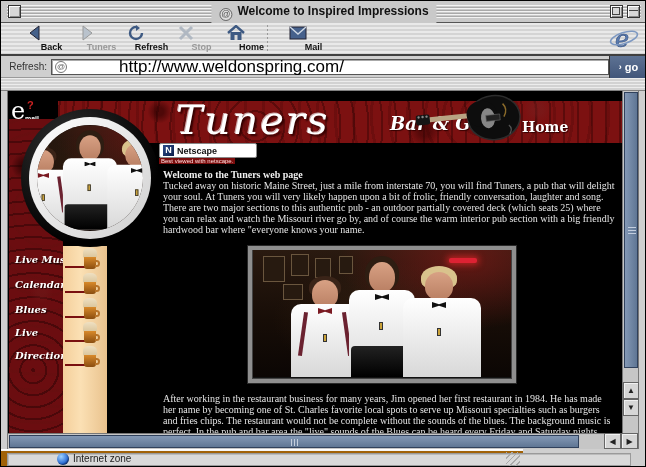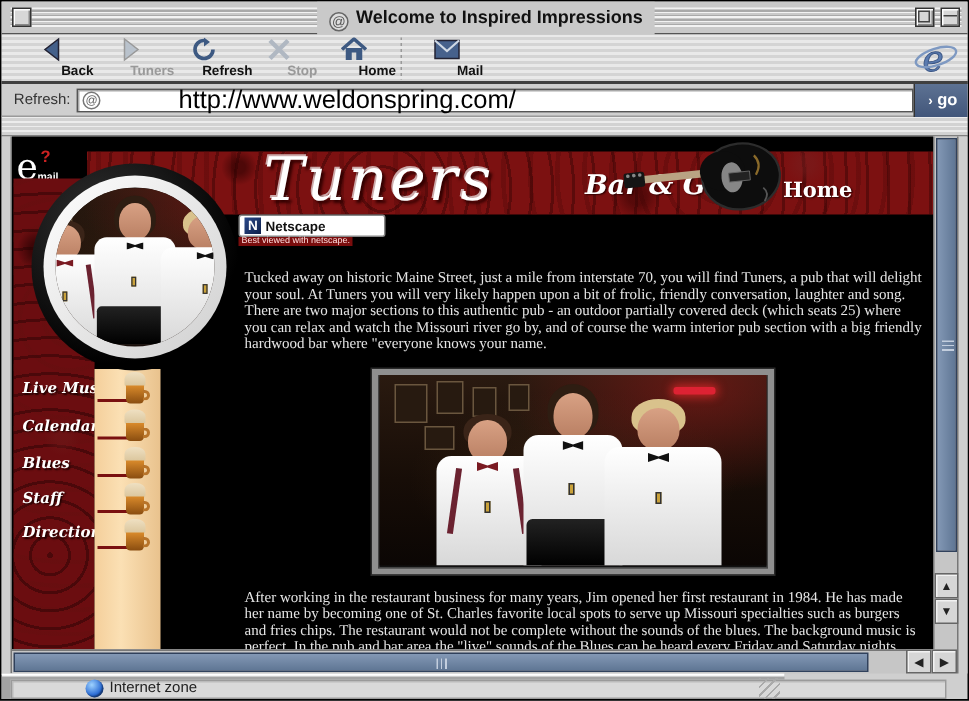--- a/index.html
+++ b/index.html
@@ -175,21 +175,21 @@
   .hscroll { position:absolute; left:7px; top:432px; width:630px; height:16px; background:#c6c6c6;
     border-top:1px solid #777; }
   .hthumb { position:absolute; left:1px; top:1px; width:570px; height:13px;
     background:linear-gradient(180deg,#8398b5,#5f7694); border:1px solid #30415c; cursor:pointer; }
   .hthumb .grip { position:absolute; left:281px; top:3px; width:8px; height:7px;
     background:repeating-linear-gradient(90deg,#c3cede 0 1px,transparent 1px 3px); }
   .h-left { left:596px; top:-1px; width:17px; height:16px; }
   .h-right { left:613px; top:-1px; width:17px; height:16px; }
 
   
-  .statusbar { position:absolute; left:0; top:448px; width:522px; height:19px; background:#a3a3a3;
+  .statusbar { position:absolute; left:0; top:448px; width:522px; height:19px; background:#a16207;
     border-top:1px solid #fff; box-shadow:inset 0 1px 0 #f5f5f5; display:flex; align-items:center; }
   .status-inset { position:absolute; left:6px; top:3px; width:624px; height:13px;
     border:1px solid #9a9a9a; box-shadow:inset 1px 1px 0 #bbb; background:#d9d9d9; }
   .globe { position:absolute; left:56px; top:3px; width:12px; height:12px; border-radius:50%;
     background:radial-gradient(circle at 35% 30%,#9fd3ff,#2a6bd4 60%,#103a8a);
     box-shadow:inset -1px -1px 1px rgba(0,0,0,.4); }
   .status-text { position:absolute; left:72px; top:3px; font-size:10px; color:#222; }
   .resize-grip { position:absolute; right:3px; top:2px; width:14px; height:14px;
     background:repeating-linear-gradient(135deg,#aaa 0 1px,transparent 1px 4px); cursor:nwse-resize; }
 </style>
@@ -300,21 +300,21 @@
   <div class="email-logo">
     <span class="email-e">e</span>
     <span class="email-q">?</span>
     <span class="email-mail">mail</span>
   </div>
 
   <div class="nav-col swirl-dark">
     <div class="nav-label" style="top:135px">Live Music</div>
     <div class="nav-label" style="top:160px">Calendar</div>
     <div class="nav-label" style="top:185px">Blues</div>
-    <div class="nav-label" style="top:208px">Staff</div>
+    <div class="nav-label" style="top:208px">Live</div>
     <div class="nav-label" style="top:231px">Directions</div>
   </div>
   <div class="cream-col">
     <div class="mug-row" style="top:2px">
       <div class="mug-line"></div>
       <div class="mug">
           <div class="mug-foam"></div>
           <div class="mug-body"></div>
           <div class="mug-handle"></div>
         </div>
@@ -376,20 +376,21 @@
           <div class="hair" style="left:168px;top:16px;width:36px;height:24px;background:#d9c28c"></div>
           <div class="head" style="left:172px;top:22px;width:28px;height:28px"></div>
           <div class="shirt" style="left:150px;top:48px;width:78px;height:79px"></div>
           <div class="bow" style="left:179px;top:52px;background:#111"></div>
           <div class="pend" style="left:184px;top:78px"></div>
         </div>
       </div>
     </div>
   </div>
 
+  <div class="content-head">Welcome to the Tuners web page</div>
   <div class="content-p1">Tucked away on historic Maine Street, just a mile from interstate 70, you will find Tuners, a pub that will delight your soul. At Tuners you will very likely happen upon a bit of frolic, friendly conversation, laughter and song. There are two major sections to this authentic pub - an outdoor partially covered deck (which seats 25) where you can relax and watch the Missouri river go by, and of course the warm interior pub section with a big friendly hardwood bar where "everyone knows your name.</div>
 
   <div class="photo-frame">
     <div class="scene" style="margin:0 auto">
       <div class="wall-frame" style="left:10px;top:6px;width:22px;height:26px"></div>
       <div class="wall-frame" style="left:38px;top:4px;width:18px;height:22px"></div>
       <div class="wall-frame" style="left:62px;top:8px;width:16px;height:20px"></div>
       <div class="wall-frame" style="left:86px;top:6px;width:14px;height:18px"></div>
       <div class="wall-frame" style="left:30px;top:34px;width:20px;height:16px"></div>
       <div class="neon"></div>

